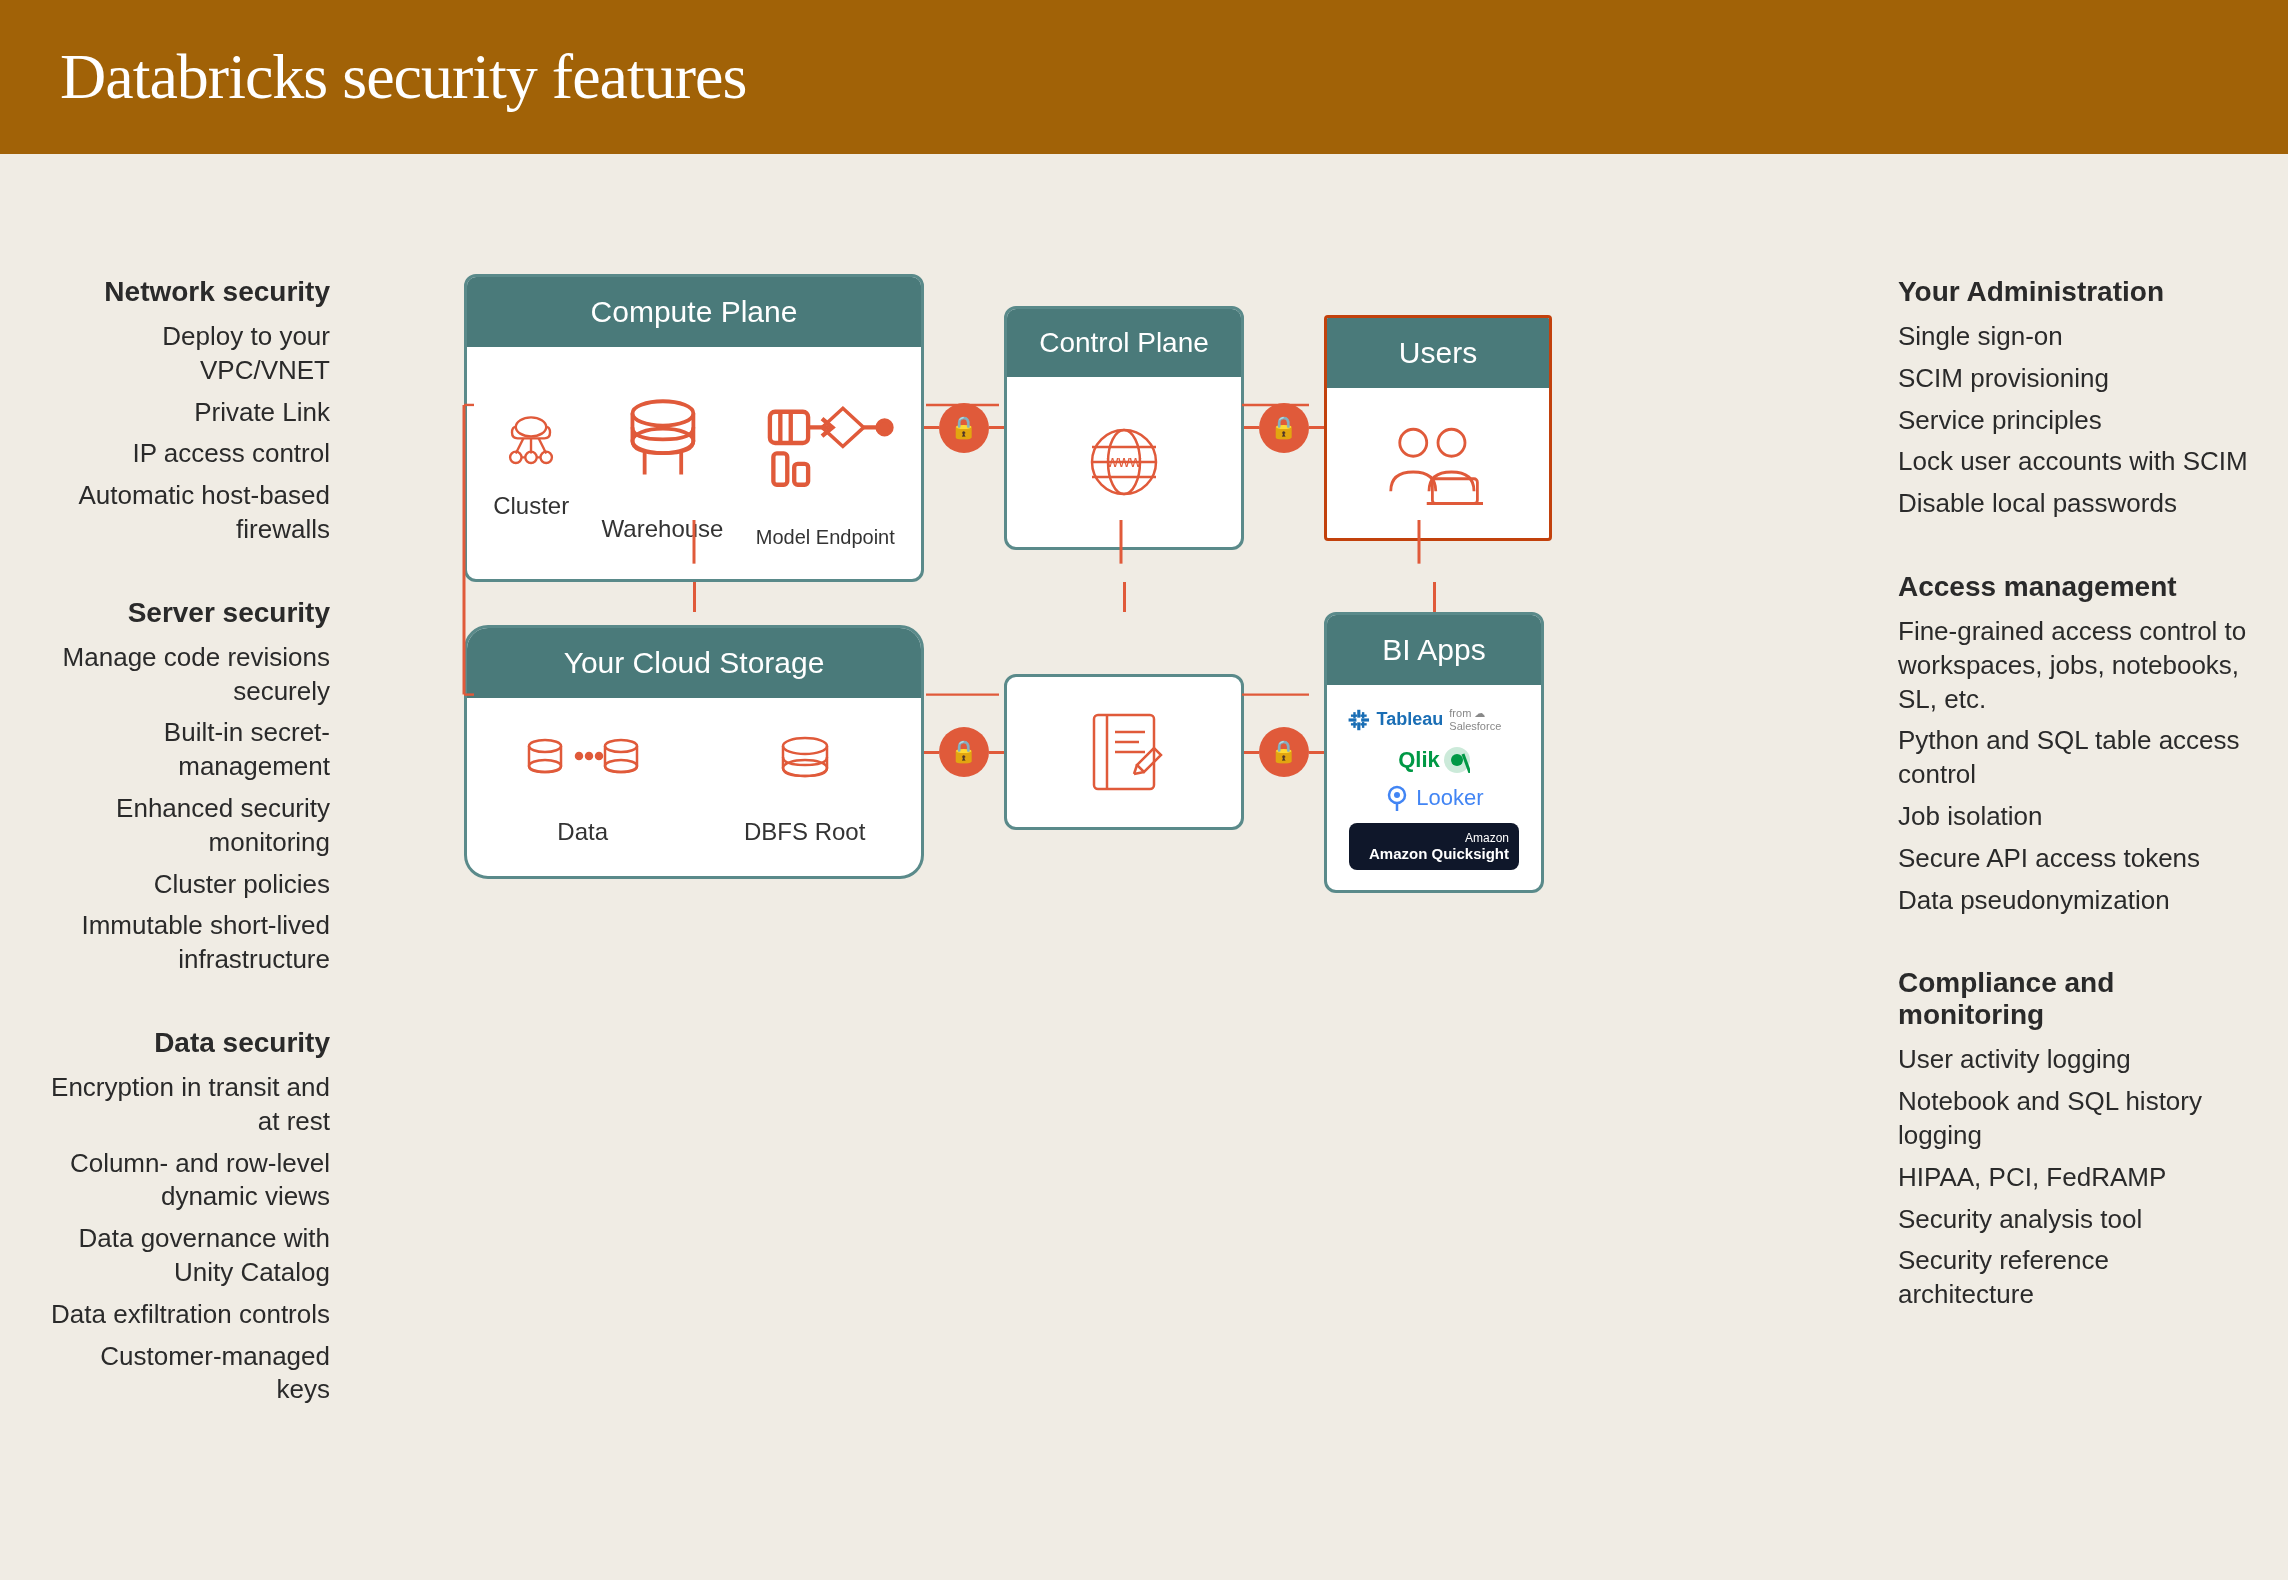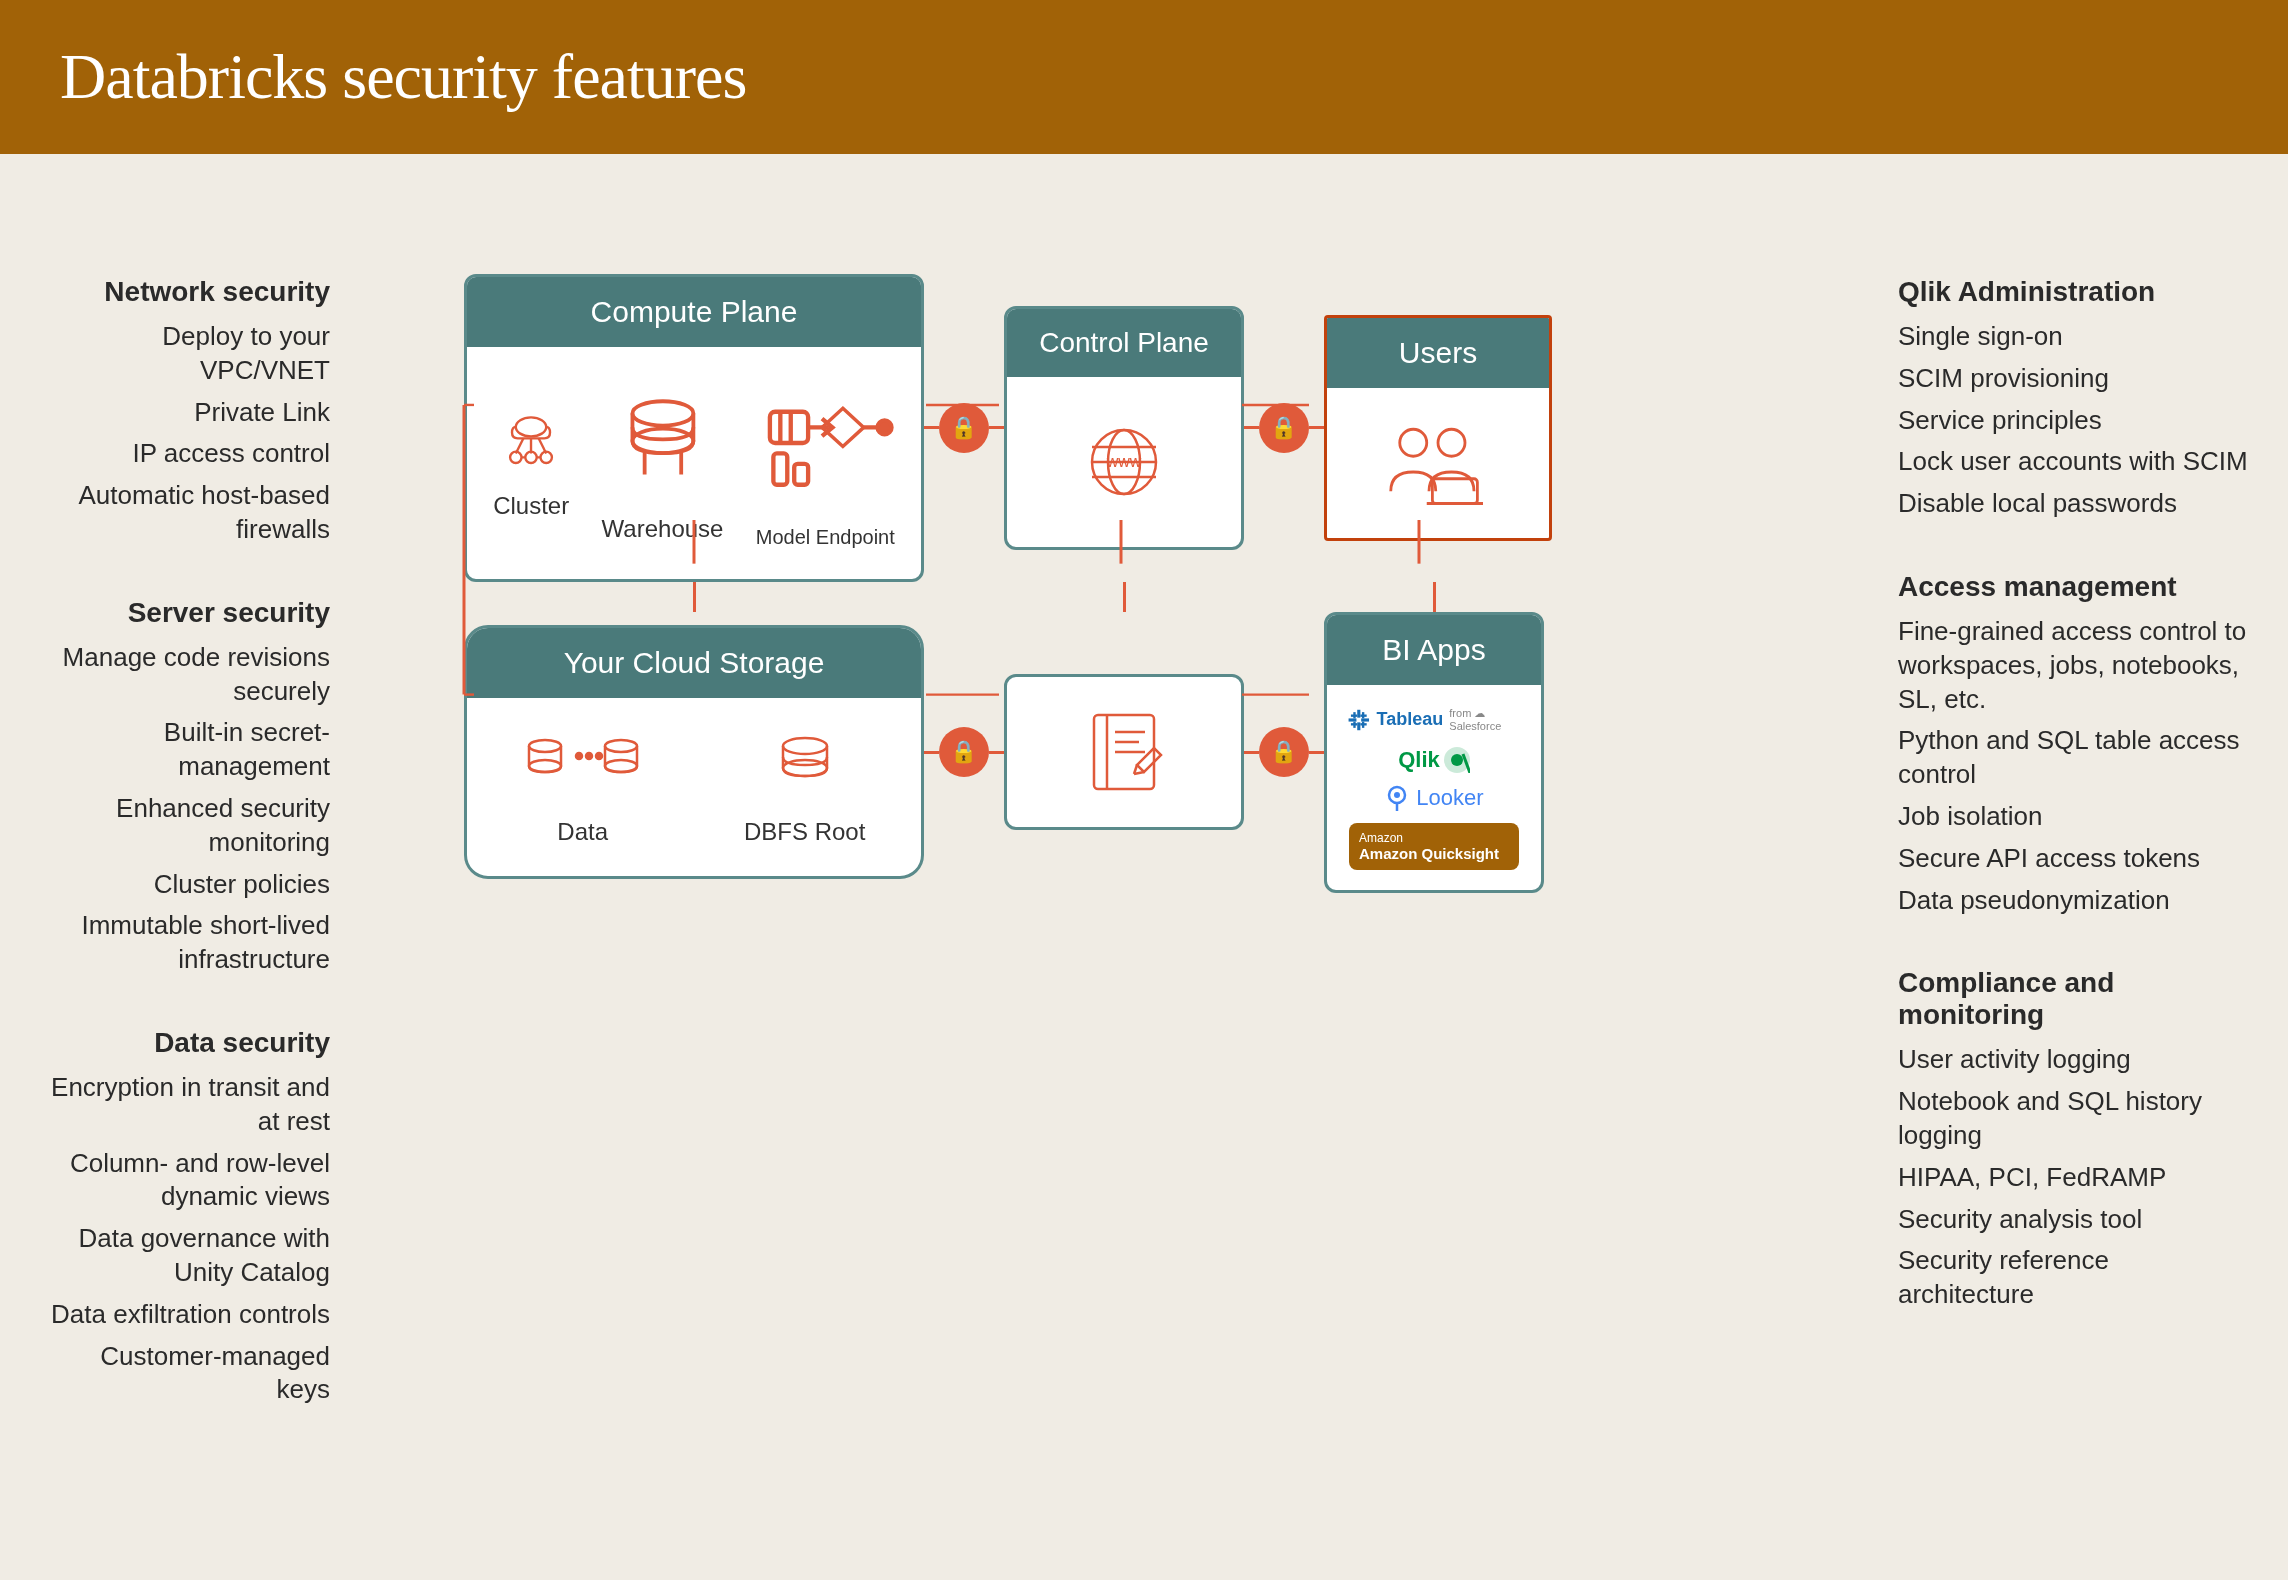--- a/index.html
+++ b/index.html
@@ -558,32 +558,32 @@
 
               <div style="font-family:Arial,sans-serif;font-size:22px;color:#4285f4;display:flex;align-items:center;gap:6px;">
                 <svg width="26" height="26" viewBox="0 0 26 26">
                   <circle cx="13" cy="10" r="8" fill="none" stroke="#4285f4" stroke-width="2.5"></circle>
                   <circle cx="13" cy="10" r="3" fill="#4285f4"></circle>
                   <line x1="13" y1="18" x2="13" y2="26" stroke="#4285f4" stroke-width="2.5"></line>
                 </svg>
                 <span>Looker</span>
               </div>
 
-              <div style="background:#a16207;color:white;font-family:Arial,sans-serif;font-size:15px;padding:8px 10px;border-radius:8px;text-align:left;width:170px;">
+              <div style="background:#0f172a;color:white;font-family:Arial,sans-serif;font-size:15px;padding:8px 10px;border-radius:8px;text-align:right;width:170px;">
                 <div style="font-size:12px;">Amazon</div>
                 <div style="font-weight:bold;">Amazon Quicksight</div>
               </div>
             </div>
           </div>
         </div>
       </div>
     </div>
 
     <div class="right-sidebar">
-      <div class="section-title">Qlik Administration</div>
+      <div class="section-title">Your Administration</div>
       <div class="item">Single sign-on</div>
       <div class="item">SCIM provisioning</div>
       <div class="item">Service principles</div>
       <div class="item">Lock user accounts with SCIM</div>
       <div class="item">Disable local passwords</div>
 
       <div class="section-title">Access management</div>
       <div class="item">Fine-grained access control to workspaces, jobs, notebooks, SL, etc.</div>
       <div class="item">Python and SQL table access control</div>
       <div class="item">Job isolation</div>

